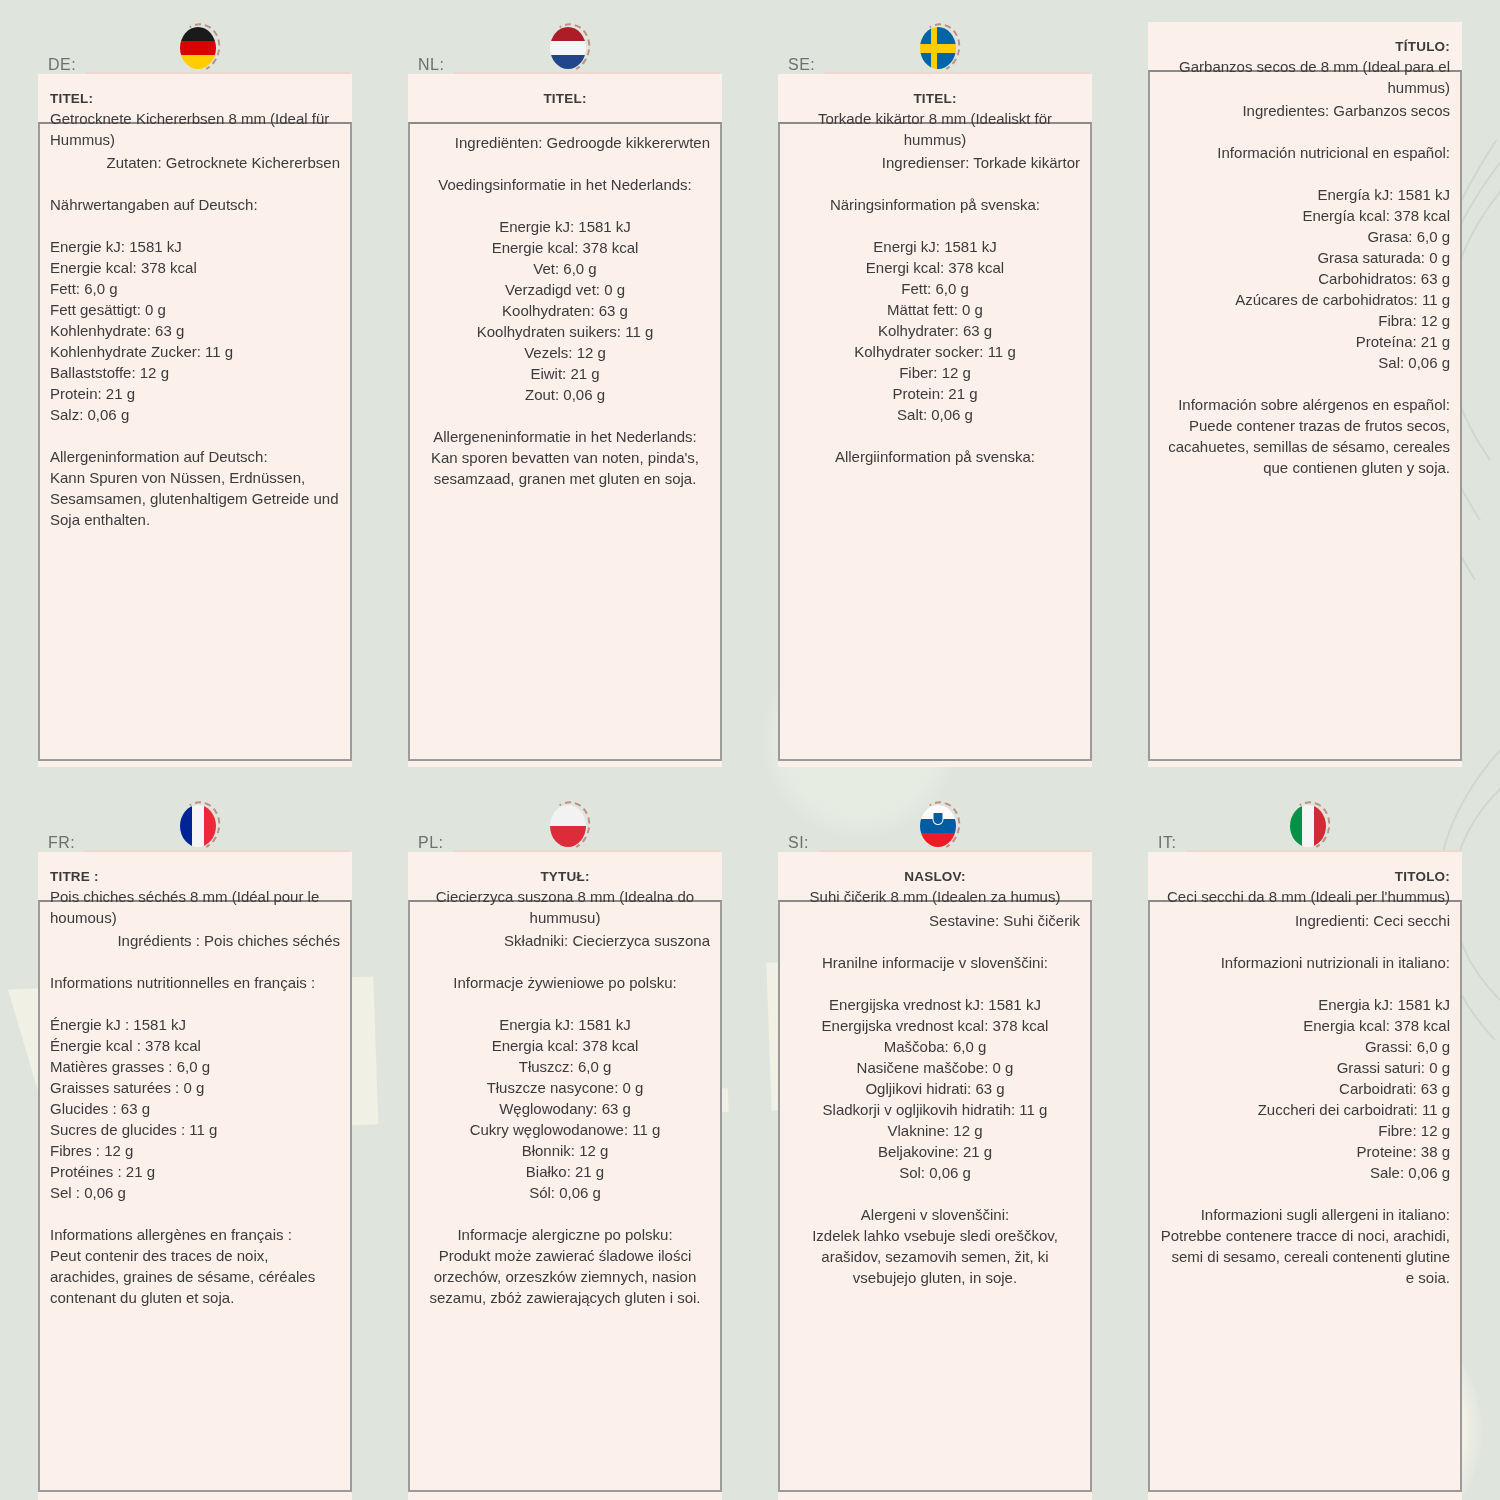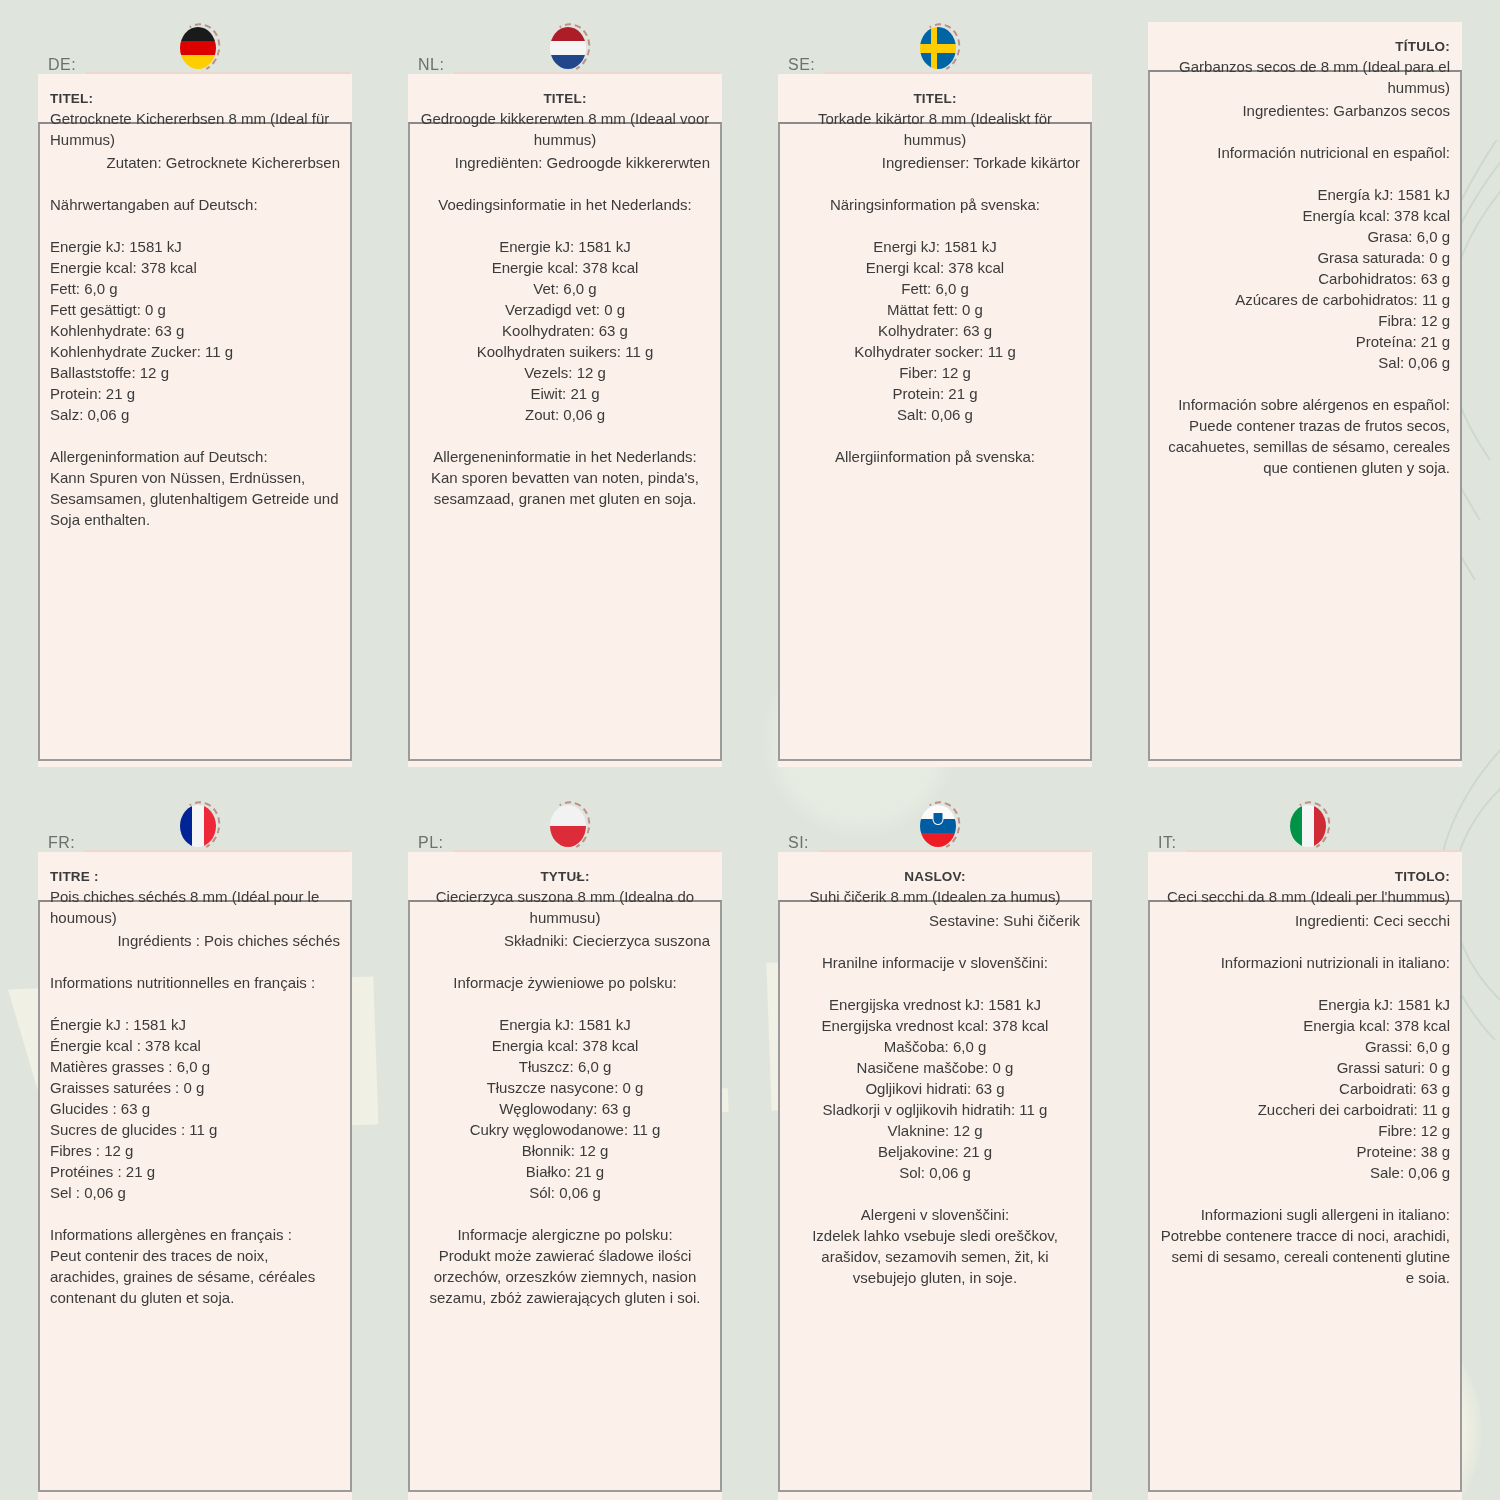--- a/index.html
+++ b/index.html
@@ -115,21 +115,20 @@
 
   <section class="panel align-center">
     <header class="lang-row">
       <span class="lang-label">NL:</span>
       <span class="lang-line"></span>
       <span class="flag flag-nl"></span>
     </header>
     <div class="card">
       <div class="card-title">
         <div class="title-label">TITEL:</div>
-        <div class="title-text">Gedroogde kikkererwten 8 mm (Ideaal voor hummus)</div>
       </div>
       <div class="card-body">
         <p class="ingredients">Ingrediënten: Gedroogde kikkererwten</p>
         <p class="section-head">Voedingsinformatie in het Nederlands:</p>
         <div class="nutrition">
               <div class="nut-line">Energie kJ: 1581 kJ</div>
               <div class="nut-line">Energie kcal: 378 kcal</div>
               <div class="nut-line">Vet: 6,0 g</div>
               <div class="nut-line">Verzadigd vet: 0 g</div>
               <div class="nut-line">Koolhydraten: 63 g</div>

